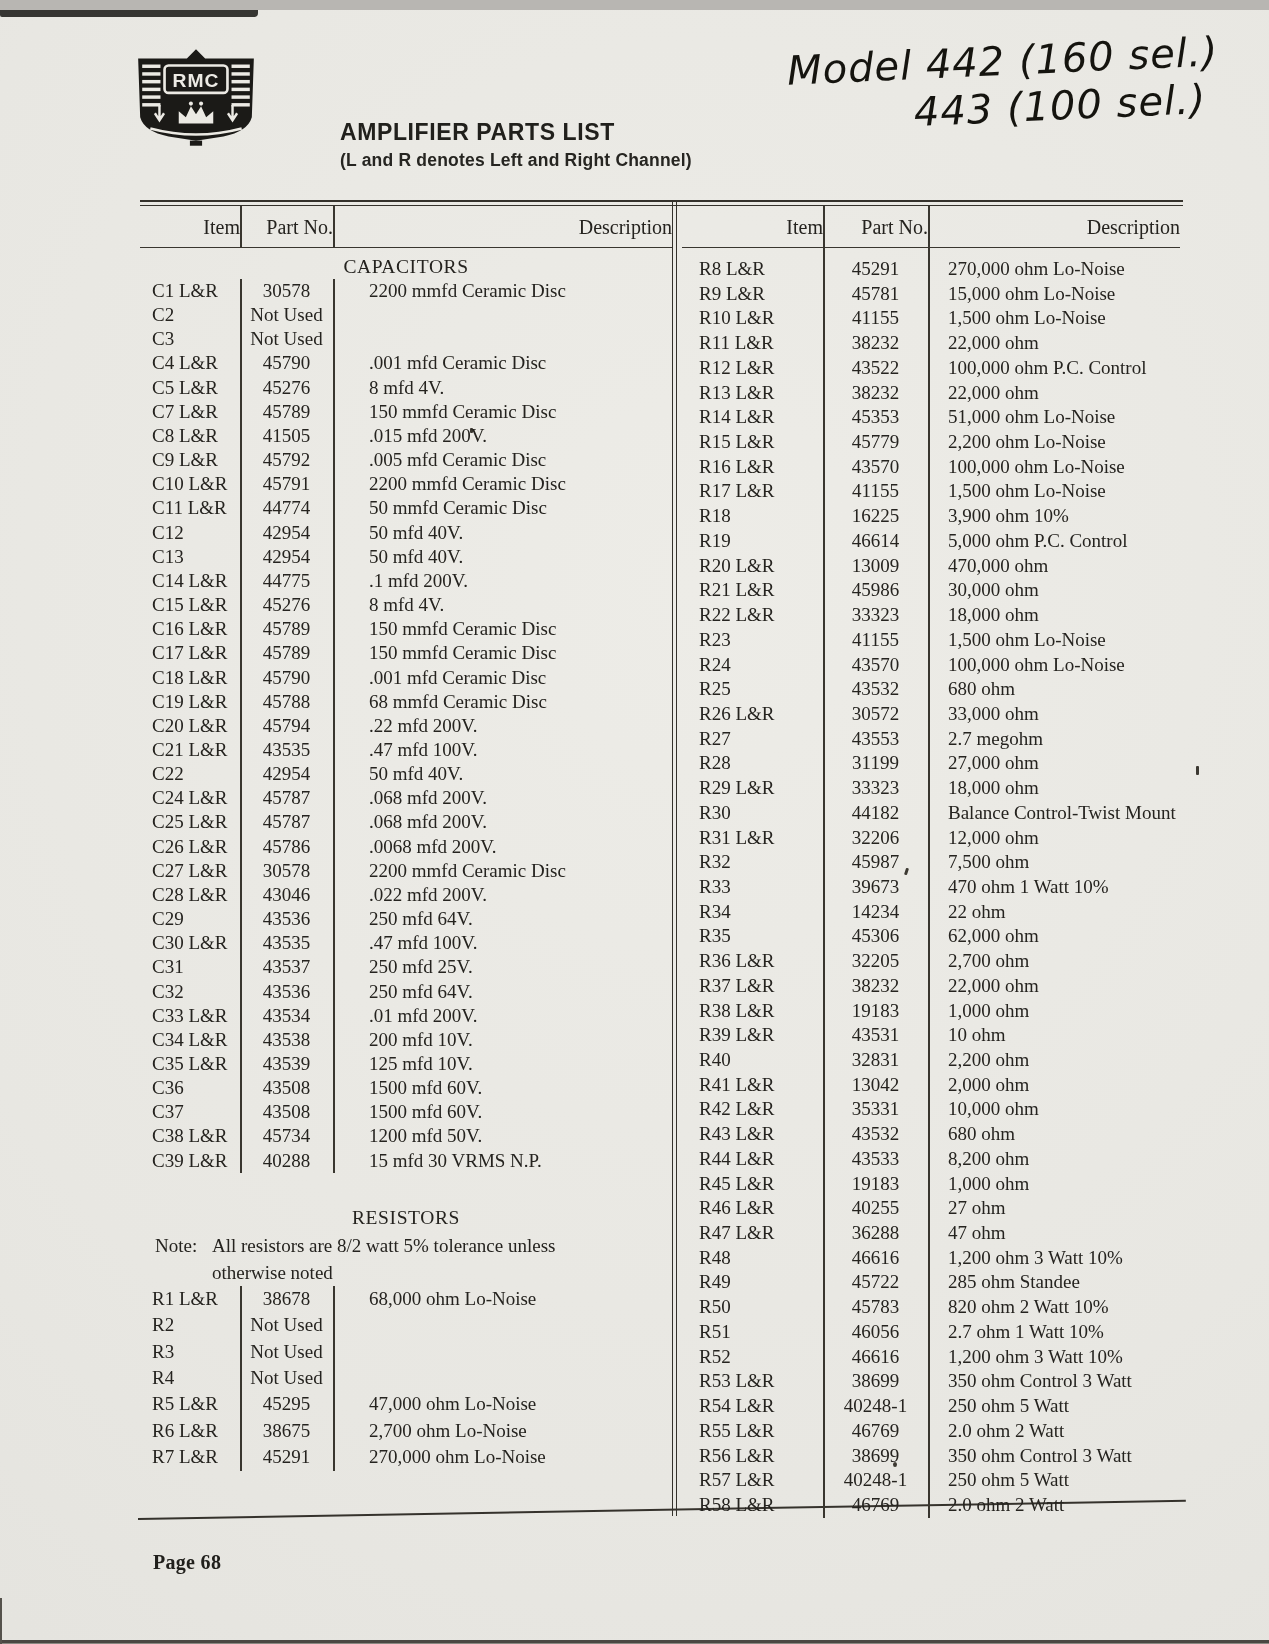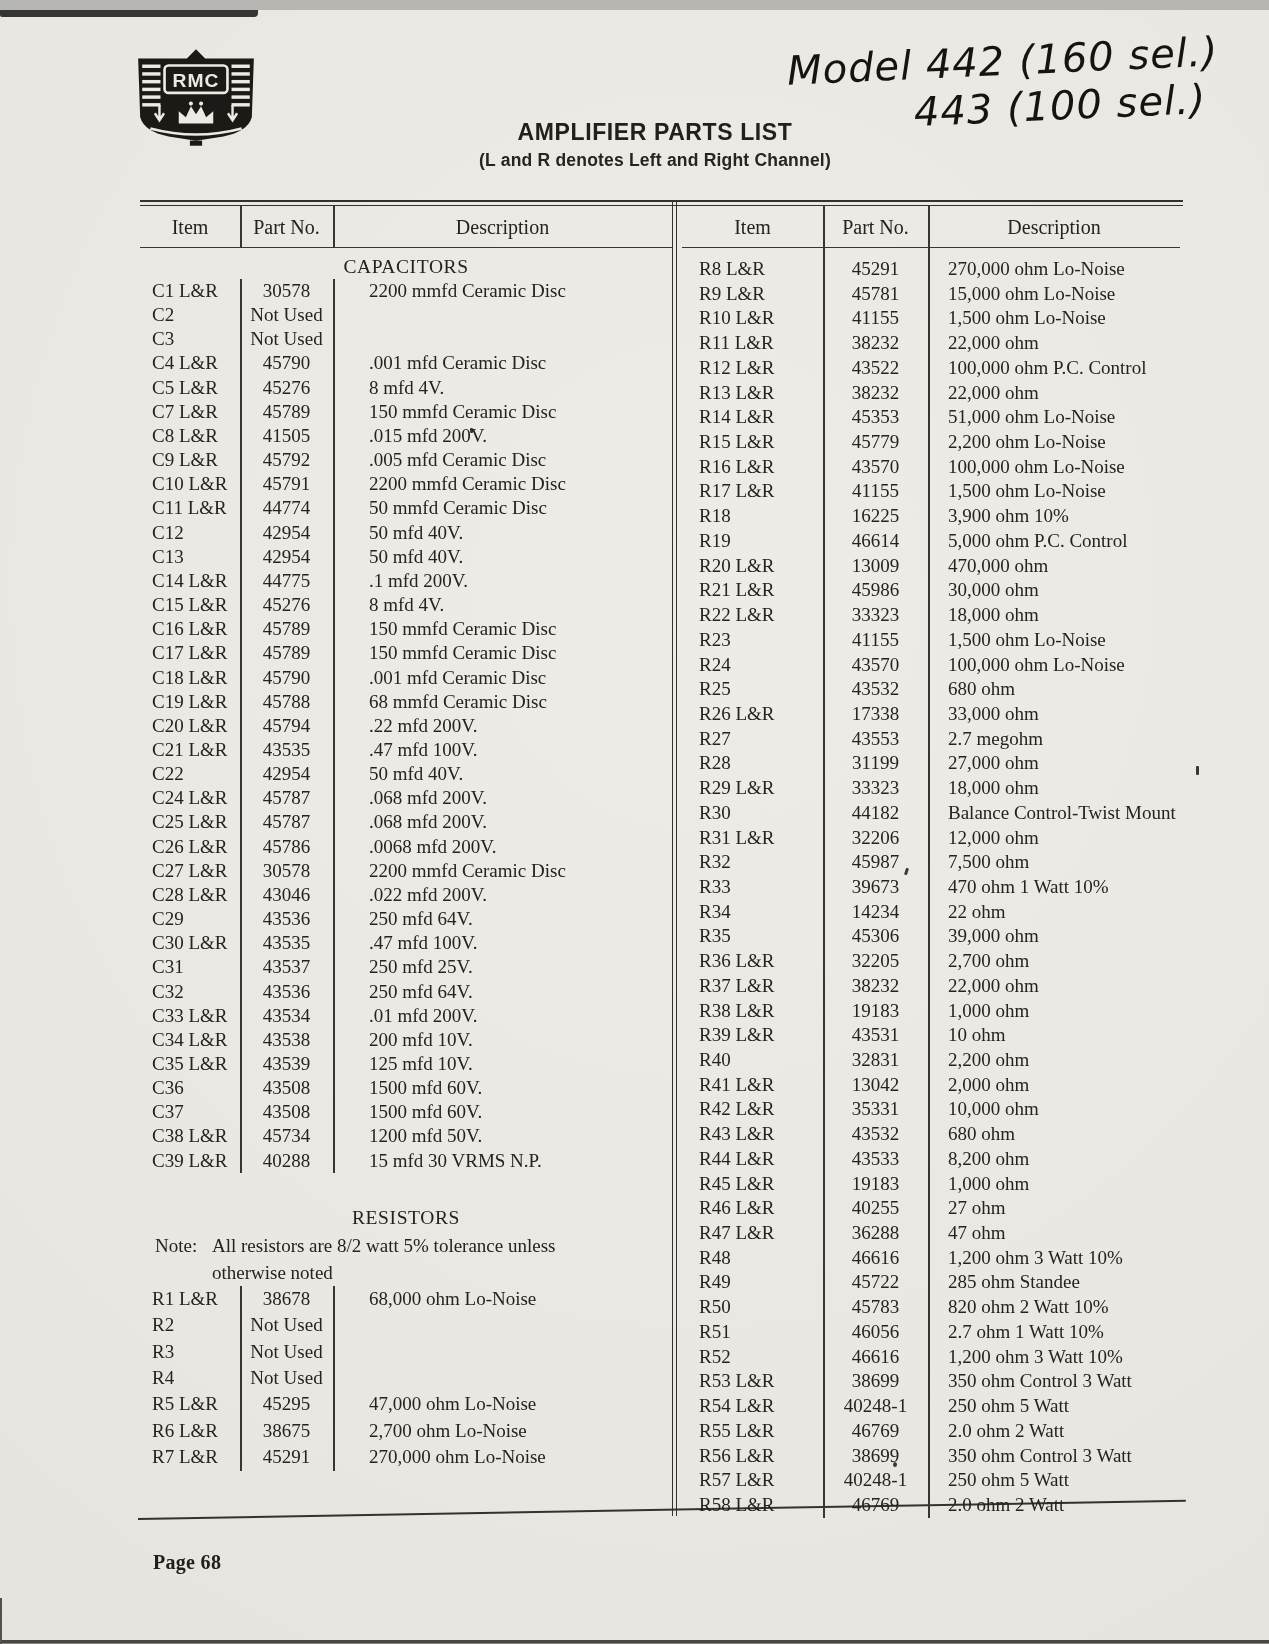--- a/index.html
+++ b/index.html
@@ -22,38 +22,38 @@
   .logo{position:absolute;left:128px;top:36px;width:136px;height:102px;}
   
   .handwriting{
     position:absolute;top:28px;right:50px;text-align:right;
     font-family:"DejaVu Sans",sans-serif;font-style:italic;
     color:#15140f;transform:rotate(-2.6deg);line-height:1.18;
   }
   .hw-line1{font-size:40px;letter-spacing:1px;}
   .hw-line2{font-size:40px;letter-spacing:1px;padding-right:14px;}
   
-  .title-block{position:absolute;left:340px;top:109px;width:630px;text-align:center;
+  .title-block{position:absolute;left:340px;top:109px;width:630px;text-align:left;
     font-family:"Liberation Sans","DejaVu Sans",sans-serif;}
   .page-title{font-size:23px;font-weight:bold;letter-spacing:.6px;color:#21201c;}
   .page-subtitle{font-size:17.5px;font-weight:bold;letter-spacing:.2px;margin-top:4px;color:#262521;}
   
   .top-rule{position:absolute;left:140px;top:190px;width:1043px;height:3.4px;
     border-top:2.2px solid #35322c;border-bottom:1.5px solid #35322c;}
   .center-rule{position:absolute;left:672px;top:190px;height:1316px;width:5.2px;
     border-left:1.8px solid #35322c;border-right:1.8px solid #35322c;box-sizing:border-box;}
   .bottom-rule{position:absolute;left:138px;top:1508px;width:1048px;height:2.4px;
     background:#35322c;transform:rotate(-1deg);transform-origin:0 50%;}
   
   .tbl{position:absolute;top:196px;font-size:19px;}
   .tbl.left{left:140px;width:532px;}
   .tbl.right{left:682px;width:498px;}
   .thead{position:relative;display:flex;height:41px;line-height:42px;
     border-bottom:1.7px solid #39362f;font-size:20px;}
-  .hc{text-align:center;}
+  .hc{text-align:right;}
   .left .cw-item{width:100px;}  .left .cw-part{width:93px;}  .left .cw-desc{width:339px;}
   .right .cw-item{width:141px;} .right .cw-part{width:105px;} .right .cw-desc{width:252px;}
   .vl{position:absolute;top:0;bottom:0;width:1.7px;background:#39362f;}
   .left .vl1{left:100px;}  .left .vl2{left:193px;}
   .right .vl1{left:141px;} .right .vl2{left:246px;}
   .row-block{position:relative;}
   .prow{display:flex;white-space:nowrap;}
   .cap-rows .prow{height:24.16px;line-height:24.4px;}
   .res-rows .prow{height:26.4px;line-height:26.6px;}
   .right-rows{padding-top:9px;}
@@ -476,21 +476,21 @@
           <div class="c-part cw-part">43570</div>
           <div class="c-desc cw-desc">100,000 ohm Lo-Noise</div>
         </div>
         <div class="prow">
           <div class="c-item cw-item">R25</div>
           <div class="c-part cw-part">43532</div>
           <div class="c-desc cw-desc">680 ohm</div>
         </div>
         <div class="prow">
           <div class="c-item cw-item">R26 L&amp;R</div>
-          <div class="c-part cw-part">17338</div>
+          <div class="c-part cw-part">30572</div>
           <div class="c-desc cw-desc">33,000 ohm</div>
         </div>
         <div class="prow">
           <div class="c-item cw-item">R27</div>
           <div class="c-part cw-part">43553</div>
           <div class="c-desc cw-desc">2.7 megohm</div>
         </div>
         <div class="prow">
           <div class="c-item cw-item">R28</div>
           <div class="c-part cw-part">31199</div>
@@ -522,21 +522,21 @@
           <div class="c-desc cw-desc">470 ohm 1 Watt 10%</div>
         </div>
         <div class="prow">
           <div class="c-item cw-item">R34</div>
           <div class="c-part cw-part">14234</div>
           <div class="c-desc cw-desc">22 ohm</div>
         </div>
         <div class="prow">
           <div class="c-item cw-item">R35</div>
           <div class="c-part cw-part">45306</div>
-          <div class="c-desc cw-desc">39,000 ohm</div>
+          <div class="c-desc cw-desc">62,000 ohm</div>
         </div>
         <div class="prow">
           <div class="c-item cw-item">R36 L&amp;R</div>
           <div class="c-part cw-part">32205</div>
           <div class="c-desc cw-desc">2,700 ohm</div>
         </div>
         <div class="prow">
           <div class="c-item cw-item">R37 L&amp;R</div>
           <div class="c-part cw-part">38232</div>
           <div class="c-desc cw-desc">22,000 ohm</div>

